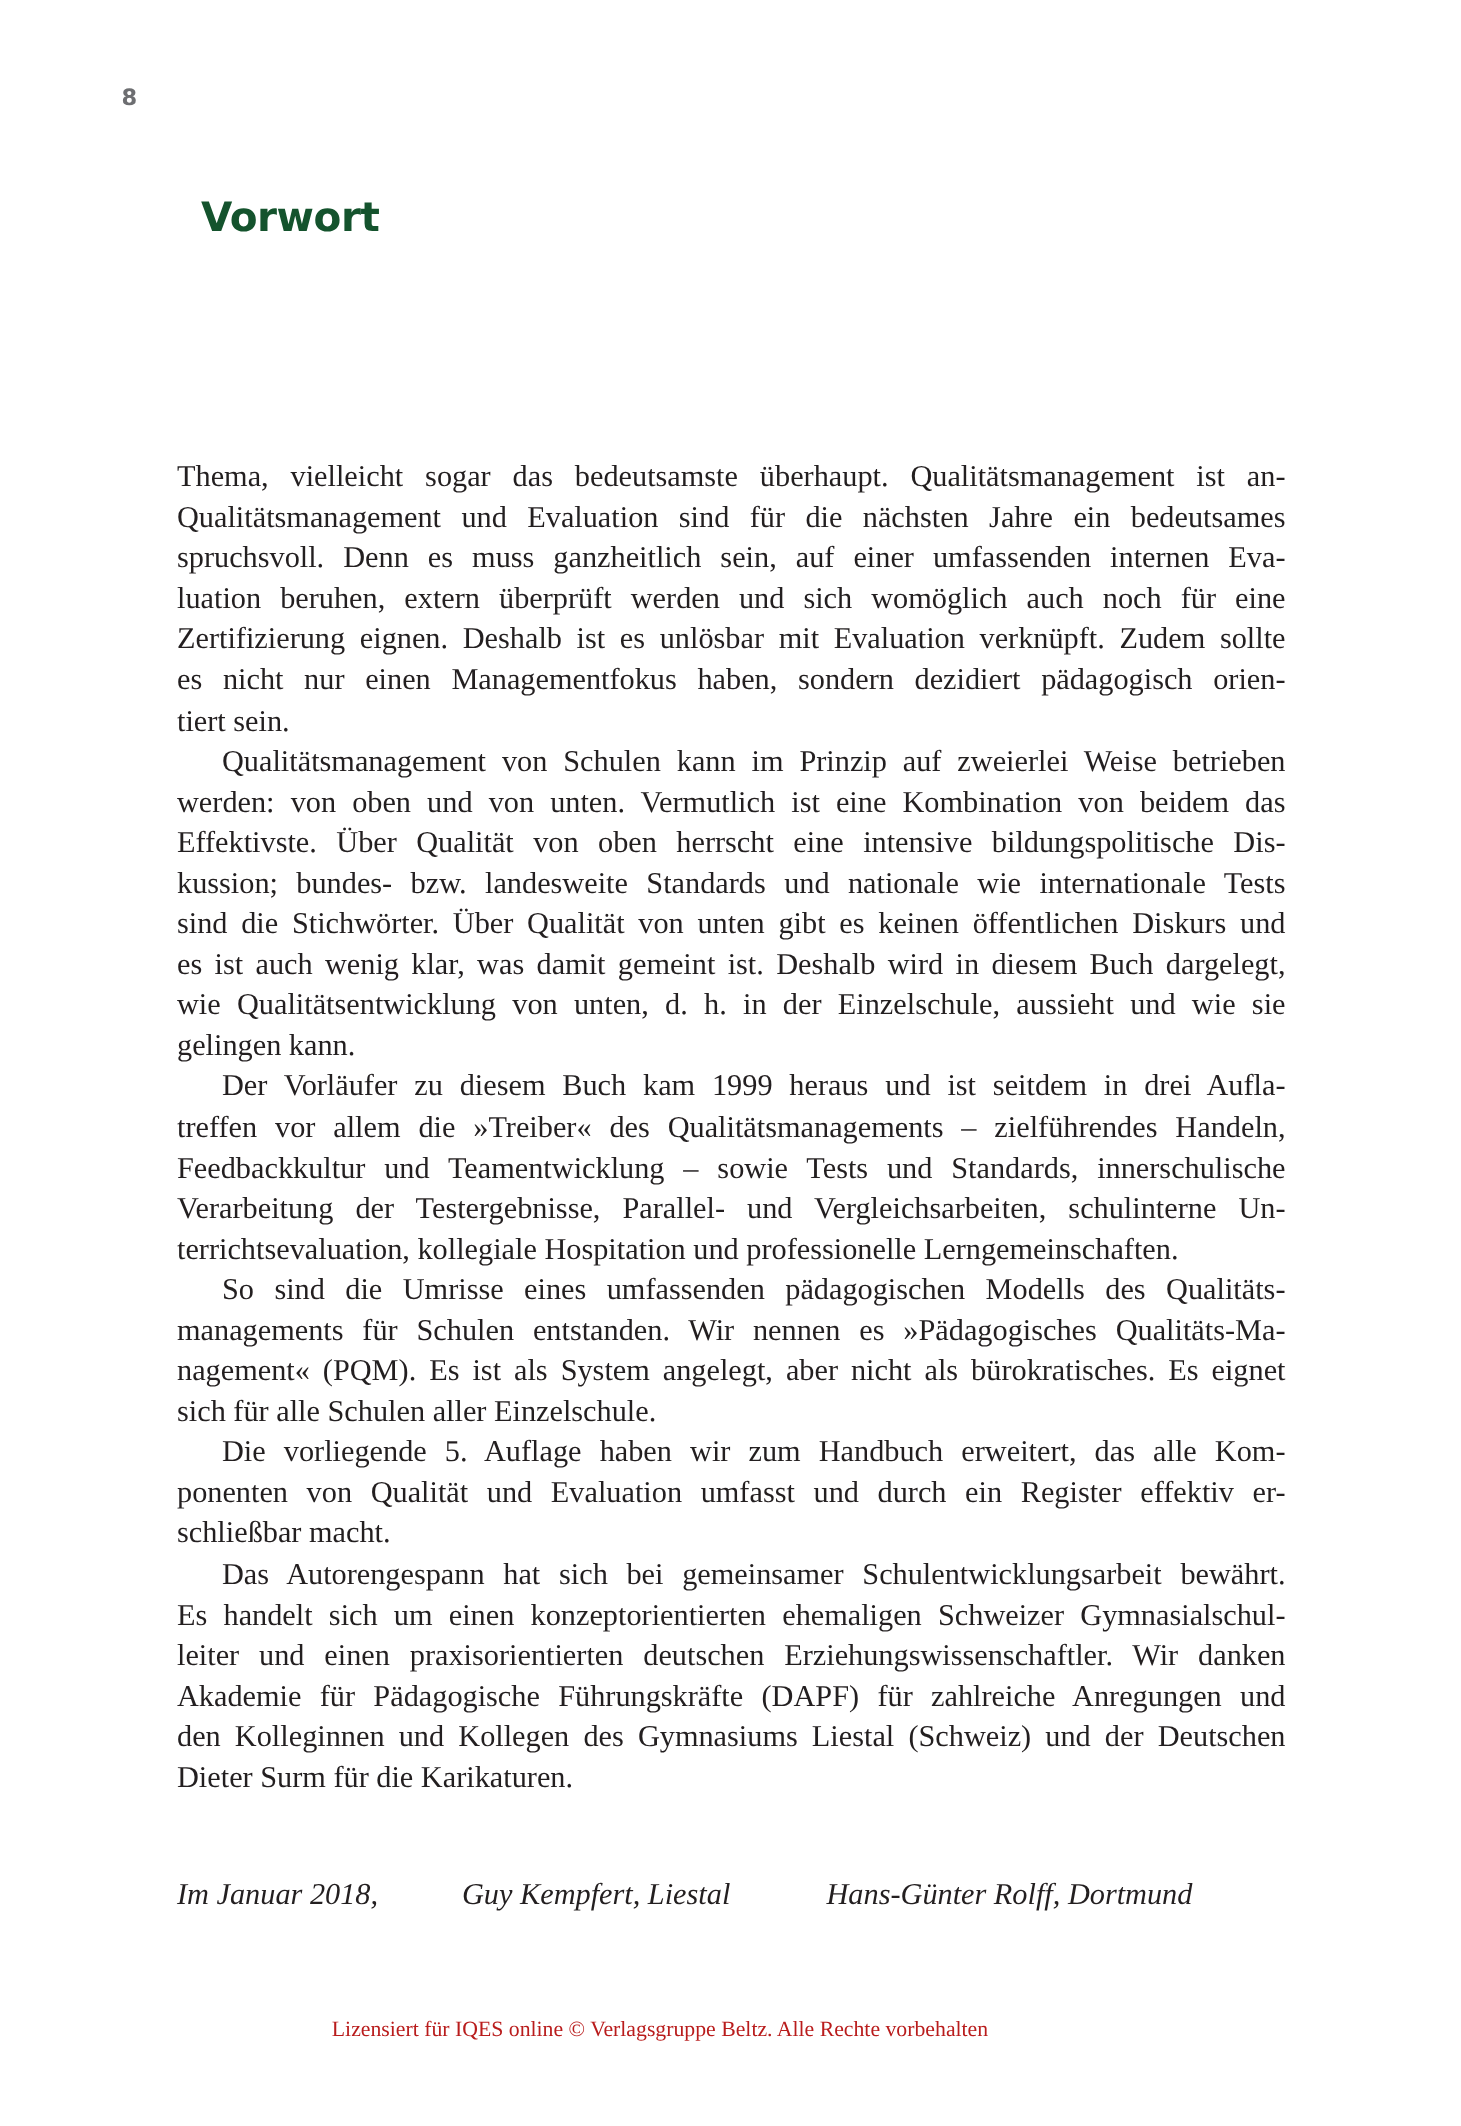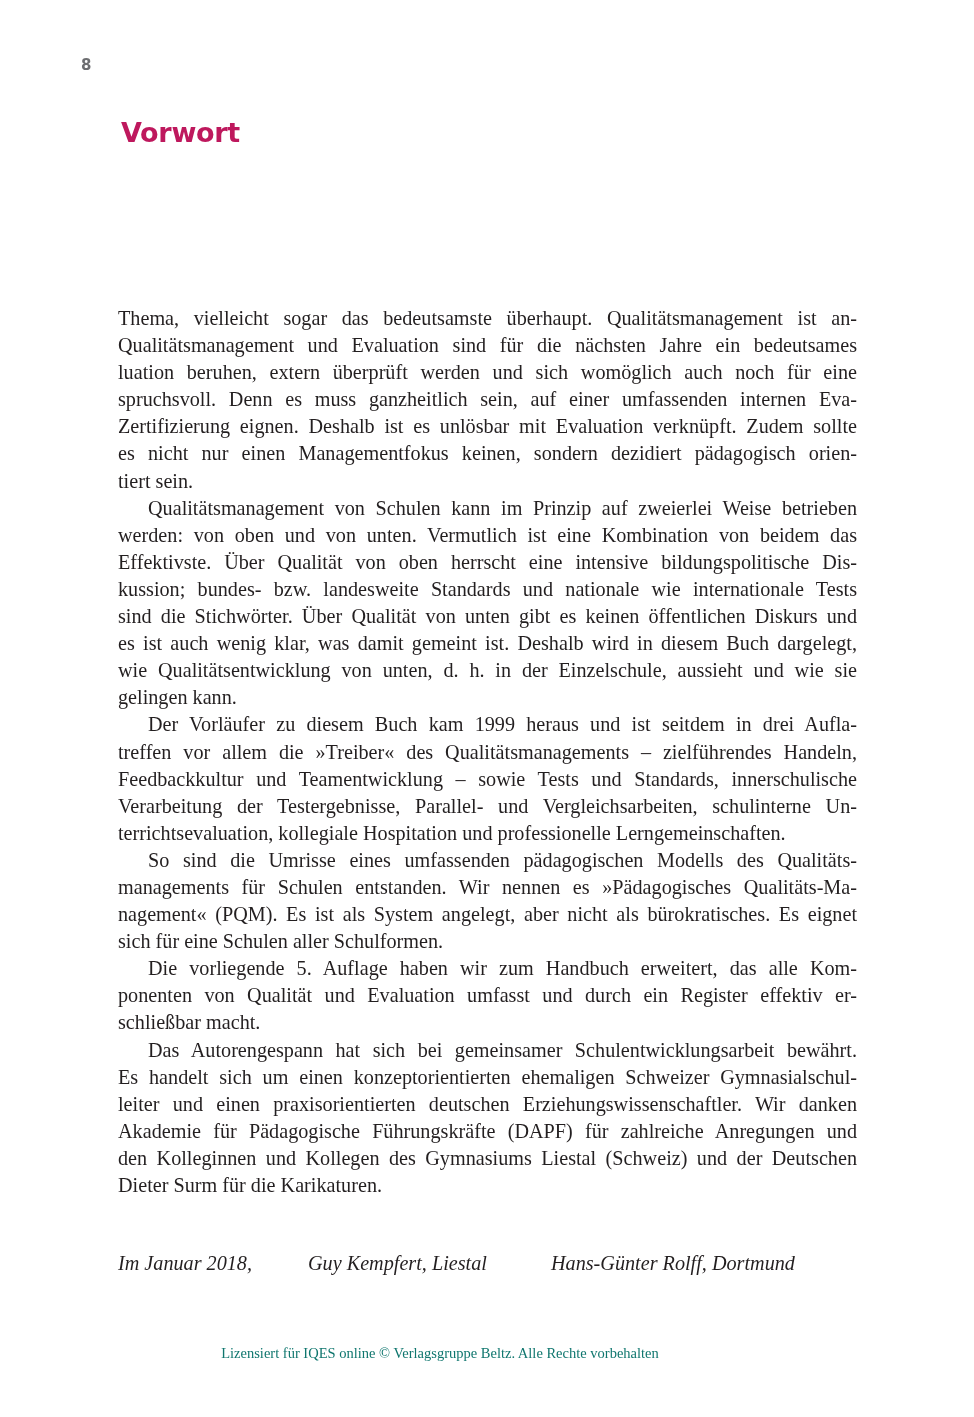--- a/index.html
+++ b/index.html
@@ -24,22 +24,22 @@
       color: #6d6e71;
     }
     .chapter-title {
       position: absolute;
       left: 118px;
       top: 114px;
       font-family: "DejaVu Sans", sans-serif;
       font-weight: bold;
       font-size: 27px;
       letter-spacing: -0.3px;
-      color: #be185d;
-      margin: 3px;
+      color: #14532d;
+      margin: 16px;
     }
     .body-text {
       position: absolute;
       left: 118px;
       top: 305px;
       width: 739px;
       font-family: "Liberation Serif", serif;
       font-size: 20.2px;
       color: #231f20;
     }
@@ -77,39 +77,39 @@
     .sig-author1 { left: 190px; }
     .sig-author2 { left: 433px; }
     .footer {
       position: absolute;
       top: 1345px;
       left: 0;
       width: 880px;
       text-align: center;
       font-family: "Liberation Serif", serif;
       font-size: 14.5px;
-      color: #0f766e;
+      color: #b91c1c;
     }
   </style>
 </head>
 <body>
 
 <div class="page-number">8</div>
 
 <h1 class="chapter-title">Vorwort</h1>
 
 <div class="body-text">
 
   <div>
     <div class="line">Thema, vielleicht sogar das bedeutsamste überhaupt. Qualitätsmanagement ist an-</div>
     <div class="line">Qualitätsmanagement und Evaluation sind für die nächsten Jahre ein bedeutsames</div>
+    <div class="line">spruchsvoll. Denn es muss ganzheitlich sein, auf einer umfassenden internen Eva-</div>
     <div class="line">luation beruhen, extern überprüft werden und sich womöglich auch noch für eine</div>
-    <div class="line">spruchsvoll. Denn es muss ganzheitlich sein, auf einer umfassenden internen Eva-</div>
     <div class="line">Zertifizierung eignen. Deshalb ist es unlösbar mit Evaluation verknüpft. Zudem sollte</div>
-    <div class="line">es nicht nur einen Managementfokus keinen, sondern dezidiert pädagogisch orien-</div>
+    <div class="line">es nicht nur einen Managementfokus haben, sondern dezidiert pädagogisch orien-</div>
     <div class="line last">tiert sein.</div>
   </div>
 
   <div>
     <div class="line indent">Qualitätsmanagement von Schulen kann im Prinzip auf zweierlei Weise betrieben</div>
     <div class="line">werden: von oben und von unten. Vermutlich ist eine Kombination von beidem das</div>
     <div class="line">Effektivste. Über Qualität von oben herrscht eine intensive bildungspolitische Dis-</div>
     <div class="line">kussion; bundes- bzw. landesweite Standards und nationale wie internationale Tests</div>
     <div class="line">sind die Stichwörter. Über Qualität von unten gibt es keinen öffentlichen Diskurs und</div>
     <div class="line">es ist auch wenig klar, was damit gemeint ist. Deshalb wird in diesem Buch dargelegt,</div>
@@ -122,21 +122,21 @@
     <div class="line">treffen vor allem die »Treiber« des Qualitätsmanagements – zielführendes Handeln,</div>
     <div class="line">Feedbackkultur und Teamentwicklung – sowie Tests und Standards, innerschulische</div>
     <div class="line">Verarbeitung der Testergebnisse, Parallel- und Vergleichsarbeiten, schulinterne Un-</div>
     <div class="line last">terrichtsevaluation, kollegiale Hospitation und professionelle Lerngemeinschaften.</div>
   </div>
 
   <div>
     <div class="line indent">So sind die Umrisse eines umfassenden pädagogischen Modells des Qualitäts-</div>
     <div class="line">managements für Schulen entstanden. Wir nennen es »Pädagogisches Qualitäts-Ma-</div>
     <div class="line">nagement« (PQM). Es ist als System angelegt, aber nicht als bürokratisches. Es eignet</div>
-    <div class="line last">sich für eine Schulen aller Schulformen.</div>
+    <div class="line last">sich für alle Schulen aller Einzelschule.</div>
   </div>
 
   <div>
     <div class="line indent">Die vorliegende 5. Auflage haben wir zum Handbuch erweitert, das alle Kom-</div>
     <div class="line">ponenten von Qualität und Evaluation umfasst und durch ein Register effektiv er-</div>
     <div class="line last">schließbar macht.</div>
   </div>
 
   <div>
     <div class="line indent">Das Autorengespann hat sich bei gemeinsamer Schulentwicklungsarbeit bewährt.</div>

